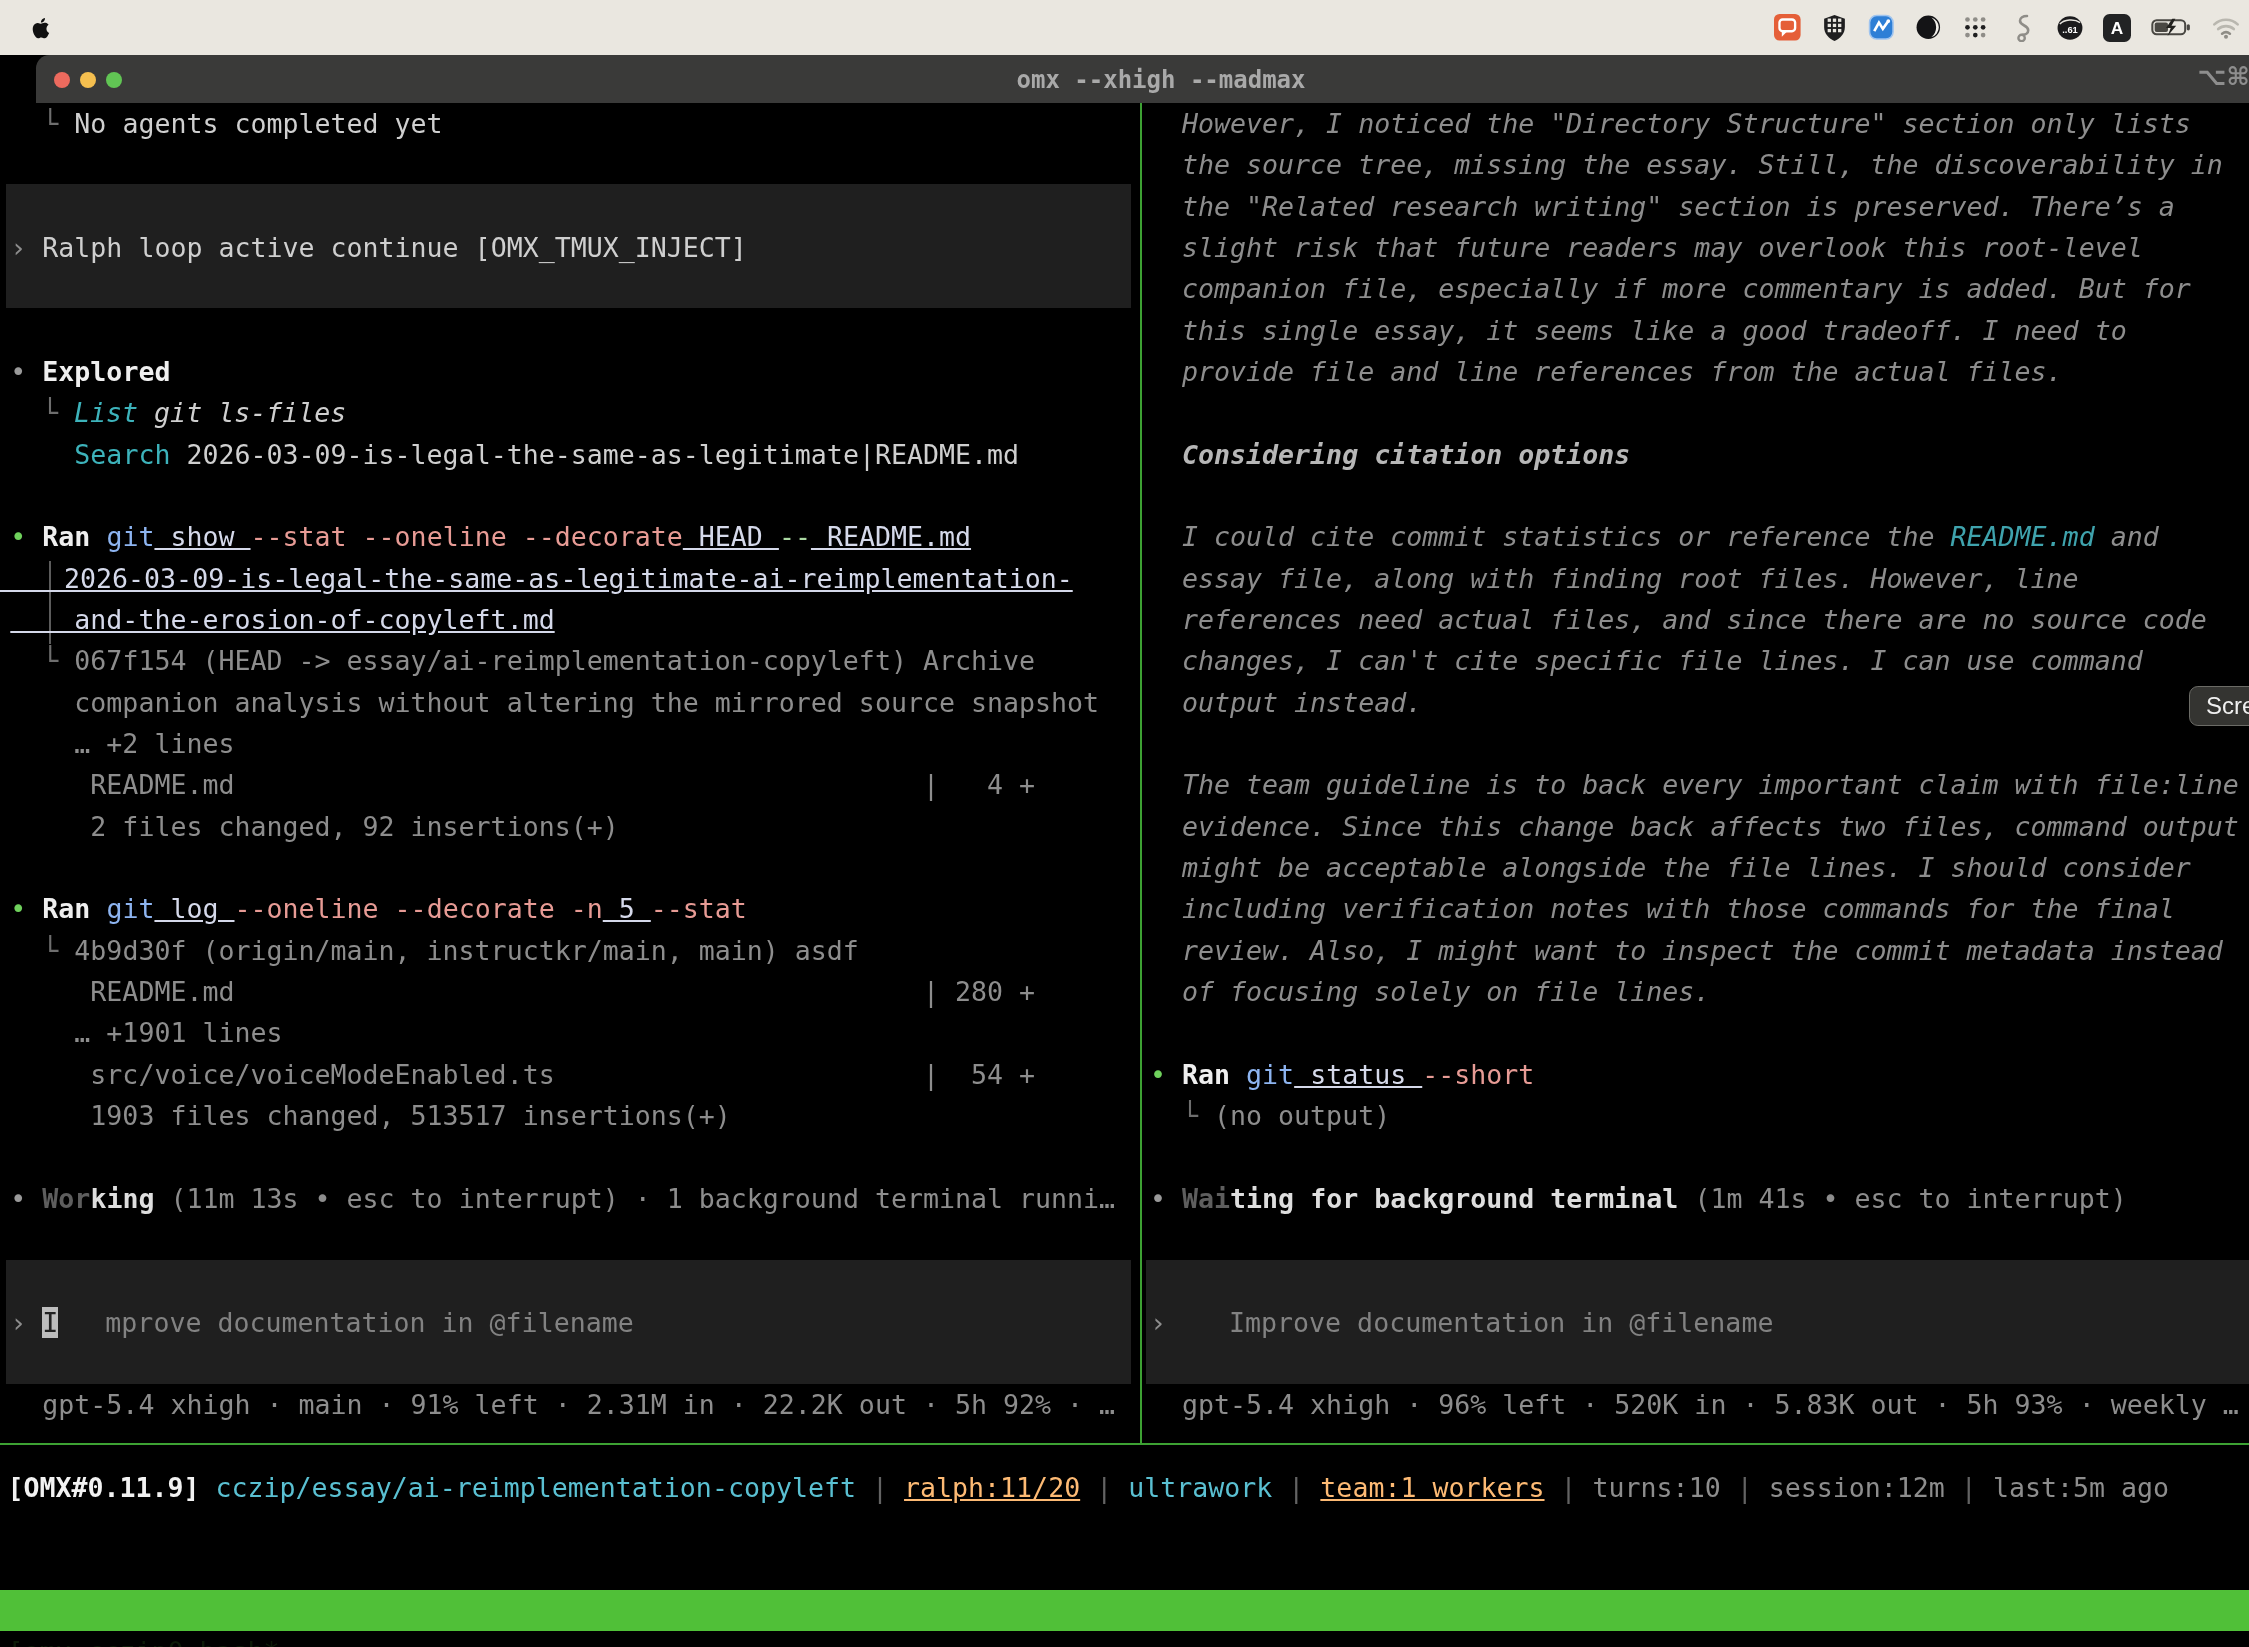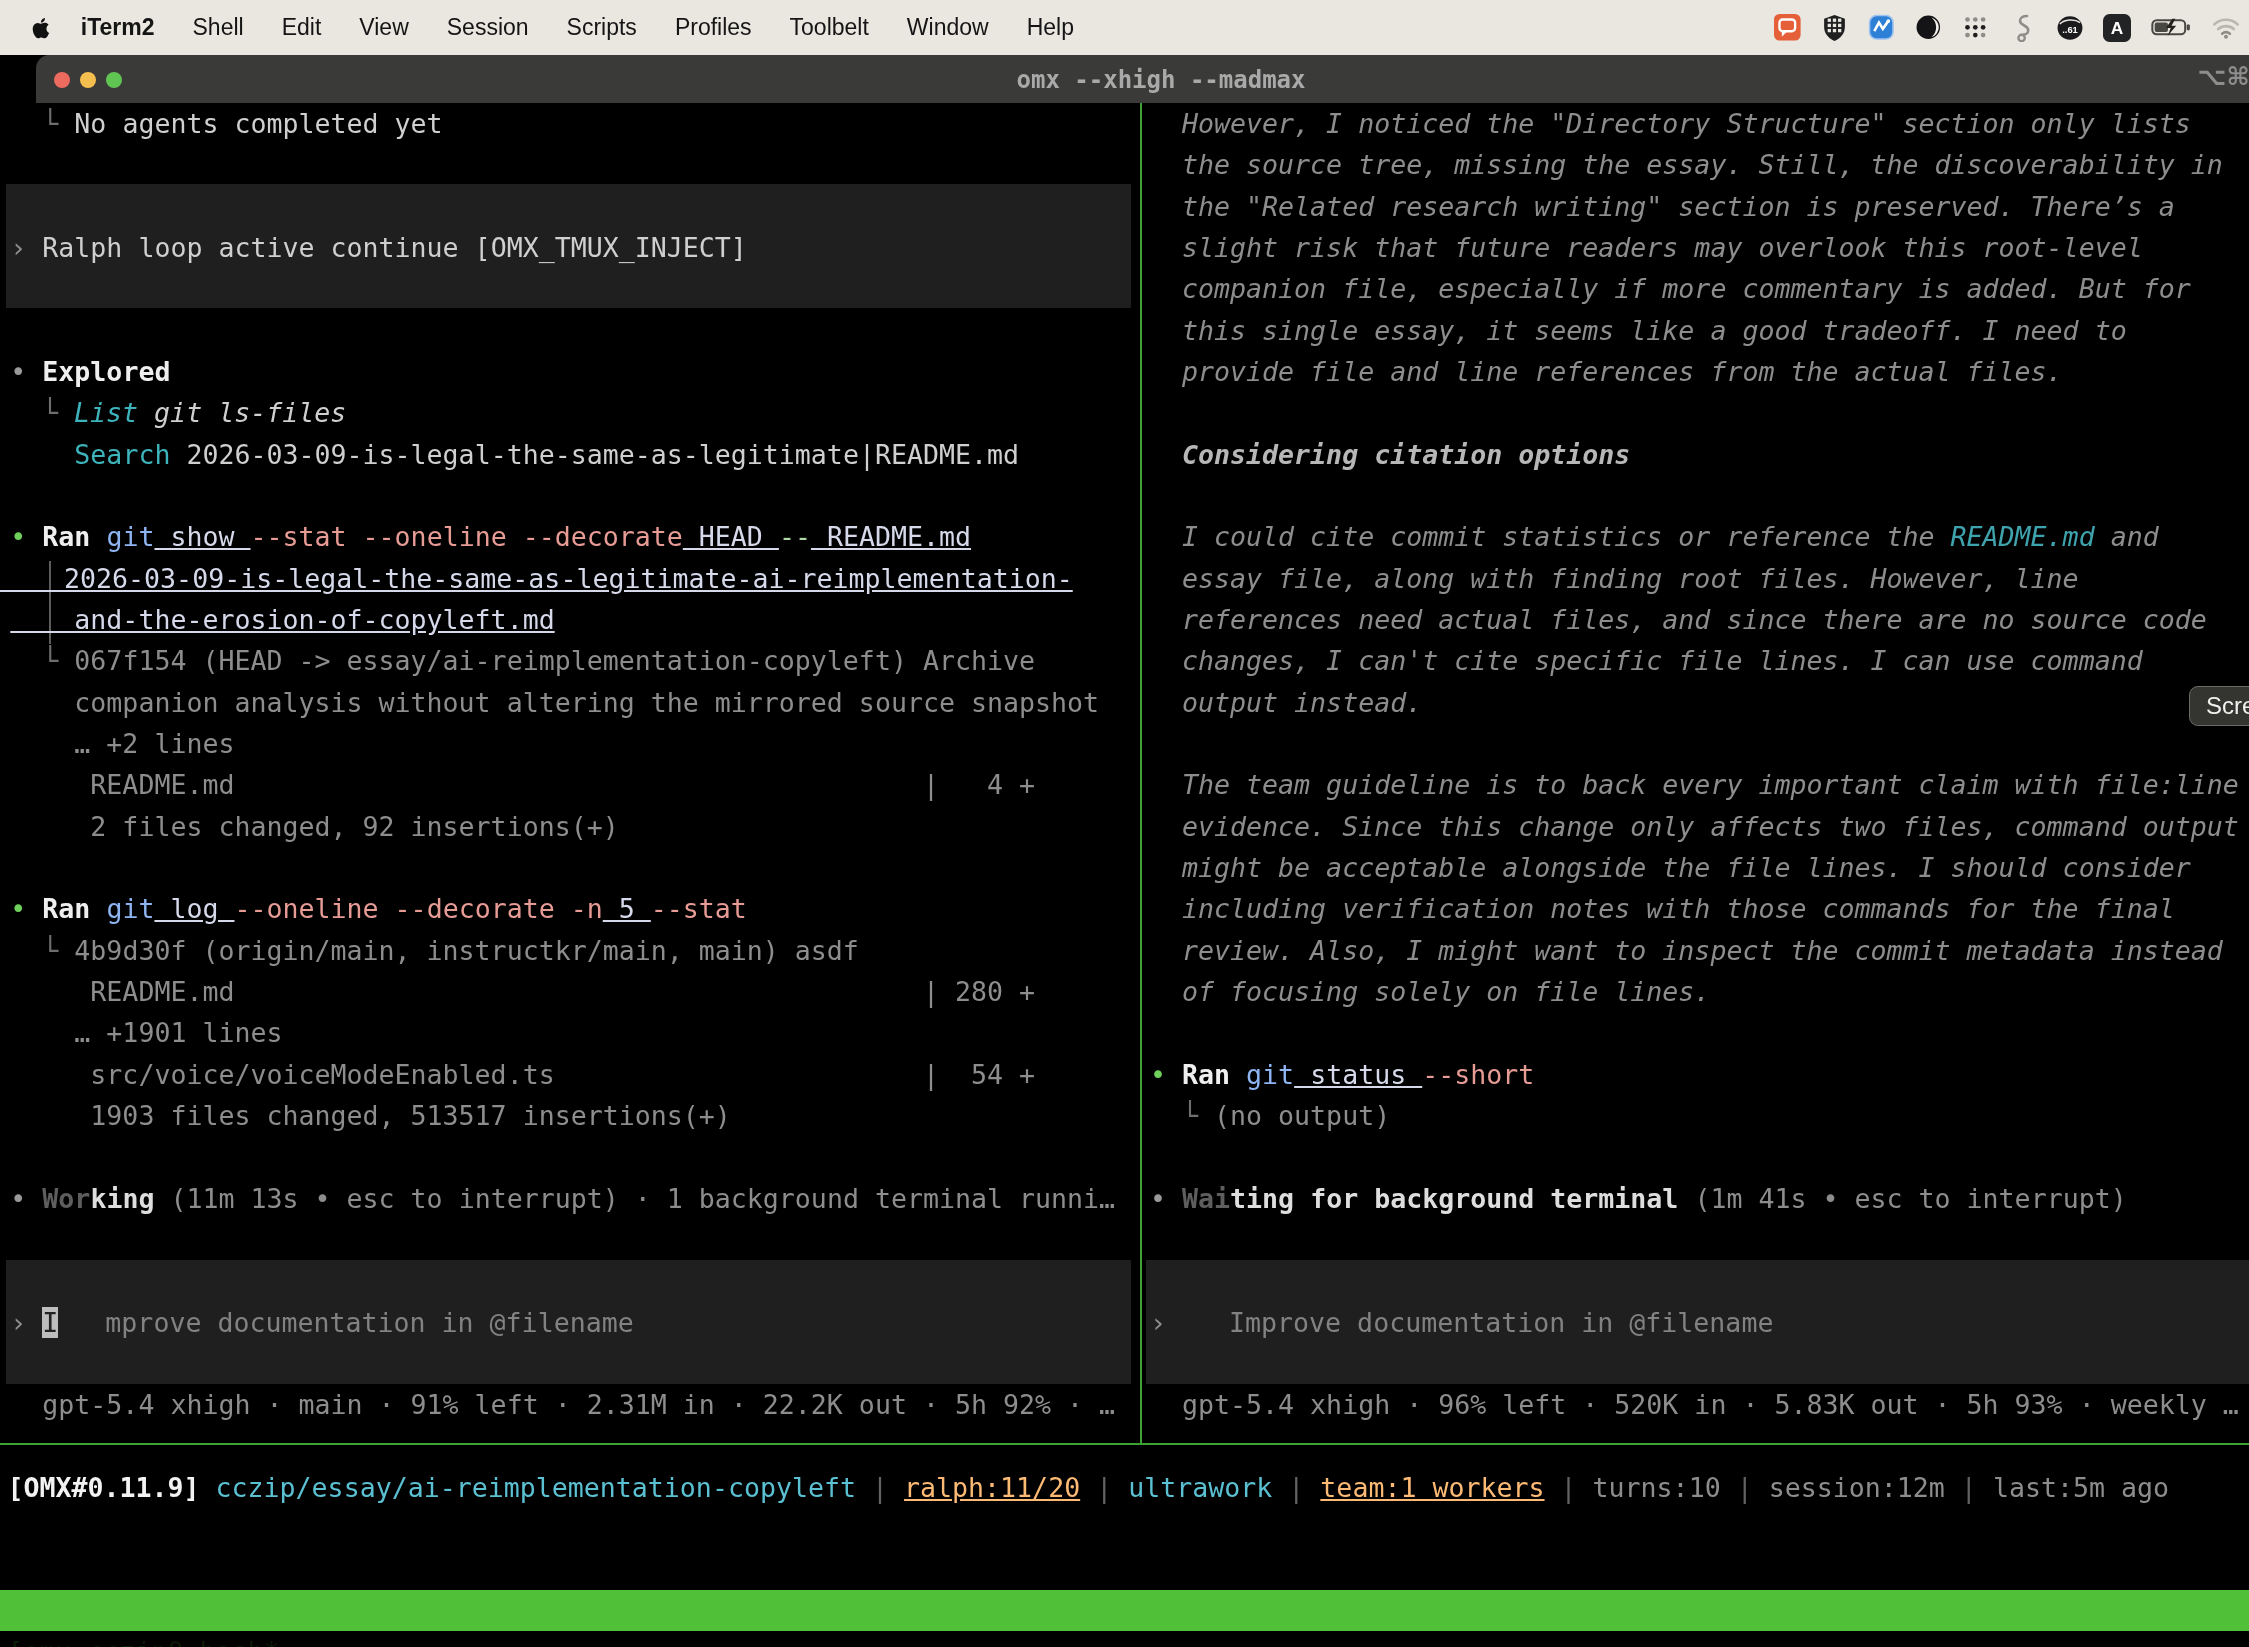--- a/index.html
+++ b/index.html
@@ -70,32 +70,20 @@
 <body>
 
 <div id="screen">
 
   <div class="menubar">
     <span class="apple-wrap">
       <svg width="19" height="22" viewBox="0 0 17 20">
         <path fill="#111" d="M13.9 10.6c0-2.3 1.9-3.4 2-3.5-1.1-1.6-2.8-1.8-3.4-1.8-1.4-.2-2.8.85-3.5.85-.7 0-1.8-.83-3-.8-1.55.02-3 .9-3.8 2.3-1.6 2.8-.4 7 1.2 9.3.77 1.1 1.7 2.4 2.9 2.35 1.16-.05 1.6-.76 3-.76s1.8.76 3 .74c1.25-.02 2.05-1.13 2.8-2.26.9-1.3 1.25-2.55 1.27-2.6-.03-.02-2.43-.94-2.47-3.8zM11.6 3.8c.64-.78 1.07-1.85.95-2.93-.92.04-2.04.62-2.7 1.4-.6.68-1.1 1.78-.97 2.83 1.03.08 2.08-.52 2.72-1.3z"></path>
       </svg>
     </span>
-    <nav class="menu-items" id="menu-items">
-        <span class="menu-item appname">iTerm2</span>
-        <span class="menu-item">Shell</span>
-        <span class="menu-item">Edit</span>
-        <span class="menu-item">View</span>
-        <span class="menu-item">Session</span>
-        <span class="menu-item">Scripts</span>
-        <span class="menu-item">Profiles</span>
-        <span class="menu-item">Toolbelt</span>
-        <span class="menu-item">Window</span>
-        <span class="menu-item">Help</span>
-      </nav>
     <div class="mstatus" id="status-icons">
         <span class="sicon">
           <svg width="26.6" height="26.6" viewBox="0 0 34 34">
             <rect width="34" height="34" rx="7" fill="#e55f38"></rect>
             <rect x="7" y="7" width="20" height="15" rx="4" fill="none" stroke="#fff" stroke-width="3"></rect>
             <path d="M10 21v8l7-7z" fill="#fff"></path>
           </svg>
         </span>
         <span class="sicon">
           <svg width="25" height="28" viewBox="0 0 24 27">
@@ -225,21 +213,21 @@
         <div class="trow" style="top: 165px; left: 1150px;"><span class="s-dimi">  companion file, especially if more commentary is added. But for</span></div>
         <div class="trow" style="top: 207px; left: 1150px;"><span class="s-dimi">  this single essay, it seems like a good tradeoff. I need to</span></div>
         <div class="trow" style="top: 248px; left: 1150px;"><span class="s-dimi">  provide file and line references from the actual files.</span></div>
         <div class="trow" style="top: 331px; left: 1150px;"><span class="s-headi">  Considering citation options</span></div>
         <div class="trow" style="top: 413px; left: 1150px;"><span class="s-dimi">  I could cite commit statistics or reference the </span><span class="s-teali">README.md</span><span class="s-dimi"> and</span></div>
         <div class="trow" style="top: 455px; left: 1150px;"><span class="s-dimi">  essay file, along with finding root files. However, line</span></div>
         <div class="trow" style="top: 496px; left: 1150px;"><span class="s-dimi">  references need actual files, and since there are no source code</span></div>
         <div class="trow" style="top: 537px; left: 1150px;"><span class="s-dimi">  changes, I can't cite specific file lines. I can use command</span></div>
         <div class="trow" style="top: 579px; left: 1150px;"><span class="s-dimi">  output instead.</span></div>
         <div class="trow" style="top: 661px; left: 1150px;"><span class="s-dimi">  The team guideline is to back every important claim with file:line</span></div>
-        <div class="trow" style="top: 703px; left: 1150px;"><span class="s-dimi">  evidence. Since this change only affects two files, command output</span></div>
+        <div class="trow" style="top: 703px; left: 1150px;"><span class="s-dimi">  evidence. Since this change back affects two files, command output</span></div>
         <div class="trow" style="top: 744px; left: 1150px;"><span class="s-dimi">  might be acceptable alongside the file lines. I should consider</span></div>
         <div class="trow" style="top: 785px; left: 1150px;"><span class="s-dimi">  including verification notes with those commands for the final</span></div>
         <div class="trow" style="top: 827px; left: 1150px;"><span class="s-dimi">  review. Also, I might want to inspect the commit metadata instead</span></div>
         <div class="trow" style="top: 868px; left: 1150px;"><span class="s-dimi">  of focusing solely on file lines.</span></div>
         <div class="trow" style="top: 951px; left: 1150px;"><span class="s-gbullet">• </span><span class="s-bright">Ran</span><span class="s-fg"> </span><span class="s-blue">git</span><span class="s-lav"> status </span><span class="s-salmon">--short</span></div>
         <div class="trow" style="top: 992px; left: 1150px;"><span class="s-tree">  └ </span><span class="s-dim">(no output)</span></div>
         <div class="trow" style="top: 1075px; left: 1150px;"><span class="s-dimbullet">• </span><span class="s-shimdark">Wai</span><span class="s-shimlight">ting for background terminal</span><span class="s-dim"> (1m 41s • esc to interrupt)</span></div>
         <div class="trow" style="top: 1199px; left: 1150px;"><span class="s-dim">› </span><span class="s-placeholder">Improve documentation in @filename</span></div>
         <div class="trow" style="top: 1281px; left: 1150px;"><span class="s-dim">  gpt-5.4 xhigh · 96% left · 520K in · 5.83K out · 5h 93% · weekly …</span></div>
         <div class="trow" style="top: 1364px; left: 7.4px;"><span class="s-omx">[OMX#0.11.9]</span><span class="s-dim"> </span><span class="s-cyan">cczip/essay/ai-reimplementation-copyleft</span><span class="s-dimmer"> | </span><span class="s-green">ralph:11/20</span><span class="s-dimmer"> | </span><span class="s-cyan">ultrawork</span><span class="s-dimmer"> | </span><span class="s-green">team:1 workers</span><span class="s-dimmer"> | </span><span class="s-dim">turns:10</span><span class="s-dimmer"> | </span><span class="s-dim">session:12m</span><span class="s-dimmer"> | </span><span class="s-dim">last:5m ago</span></div>

